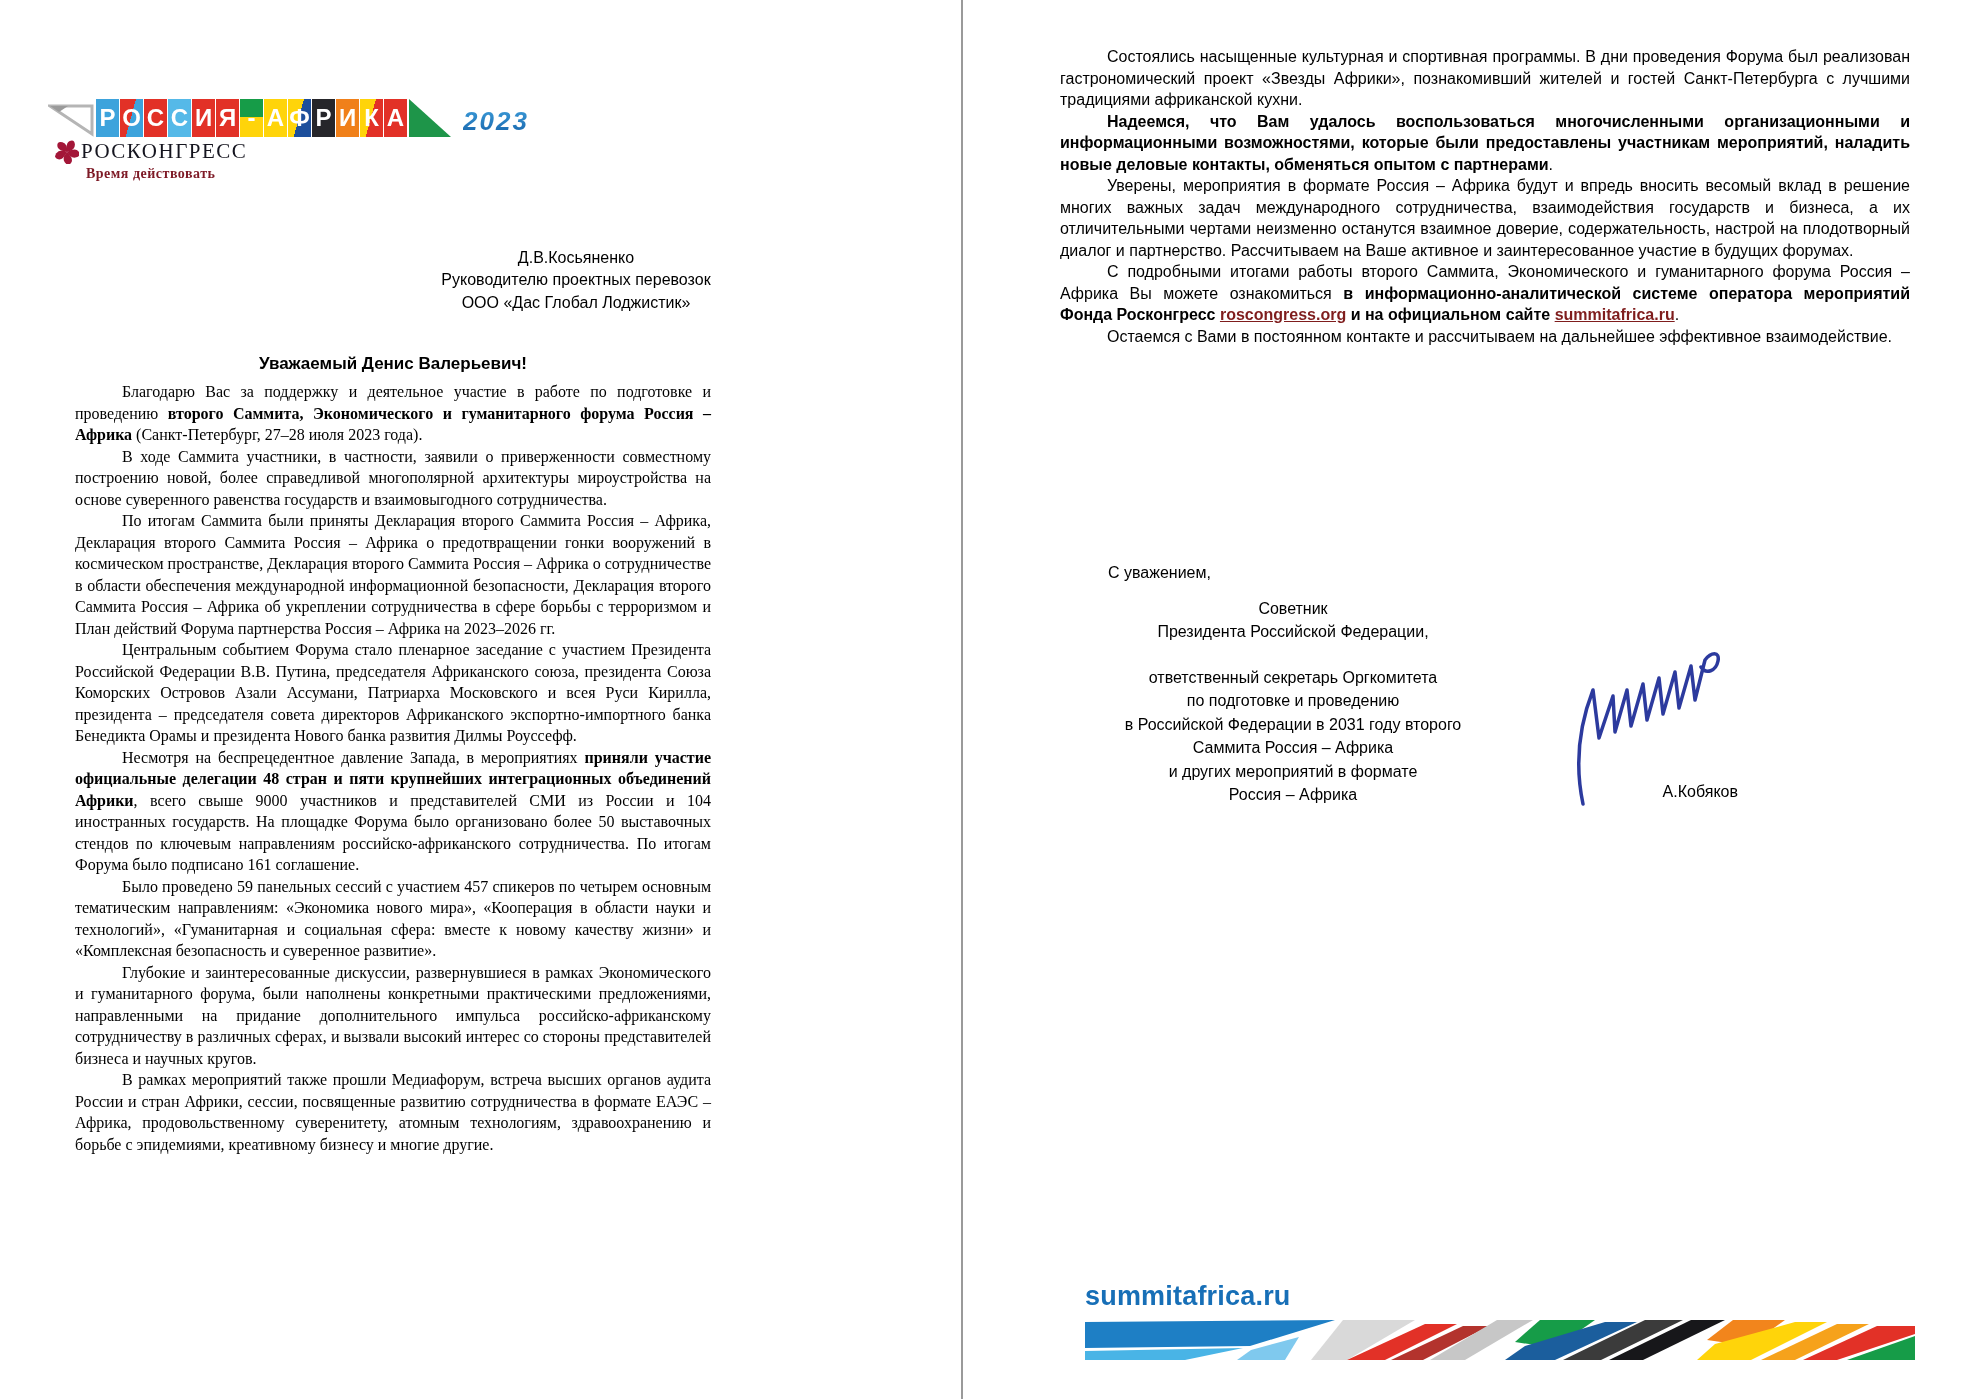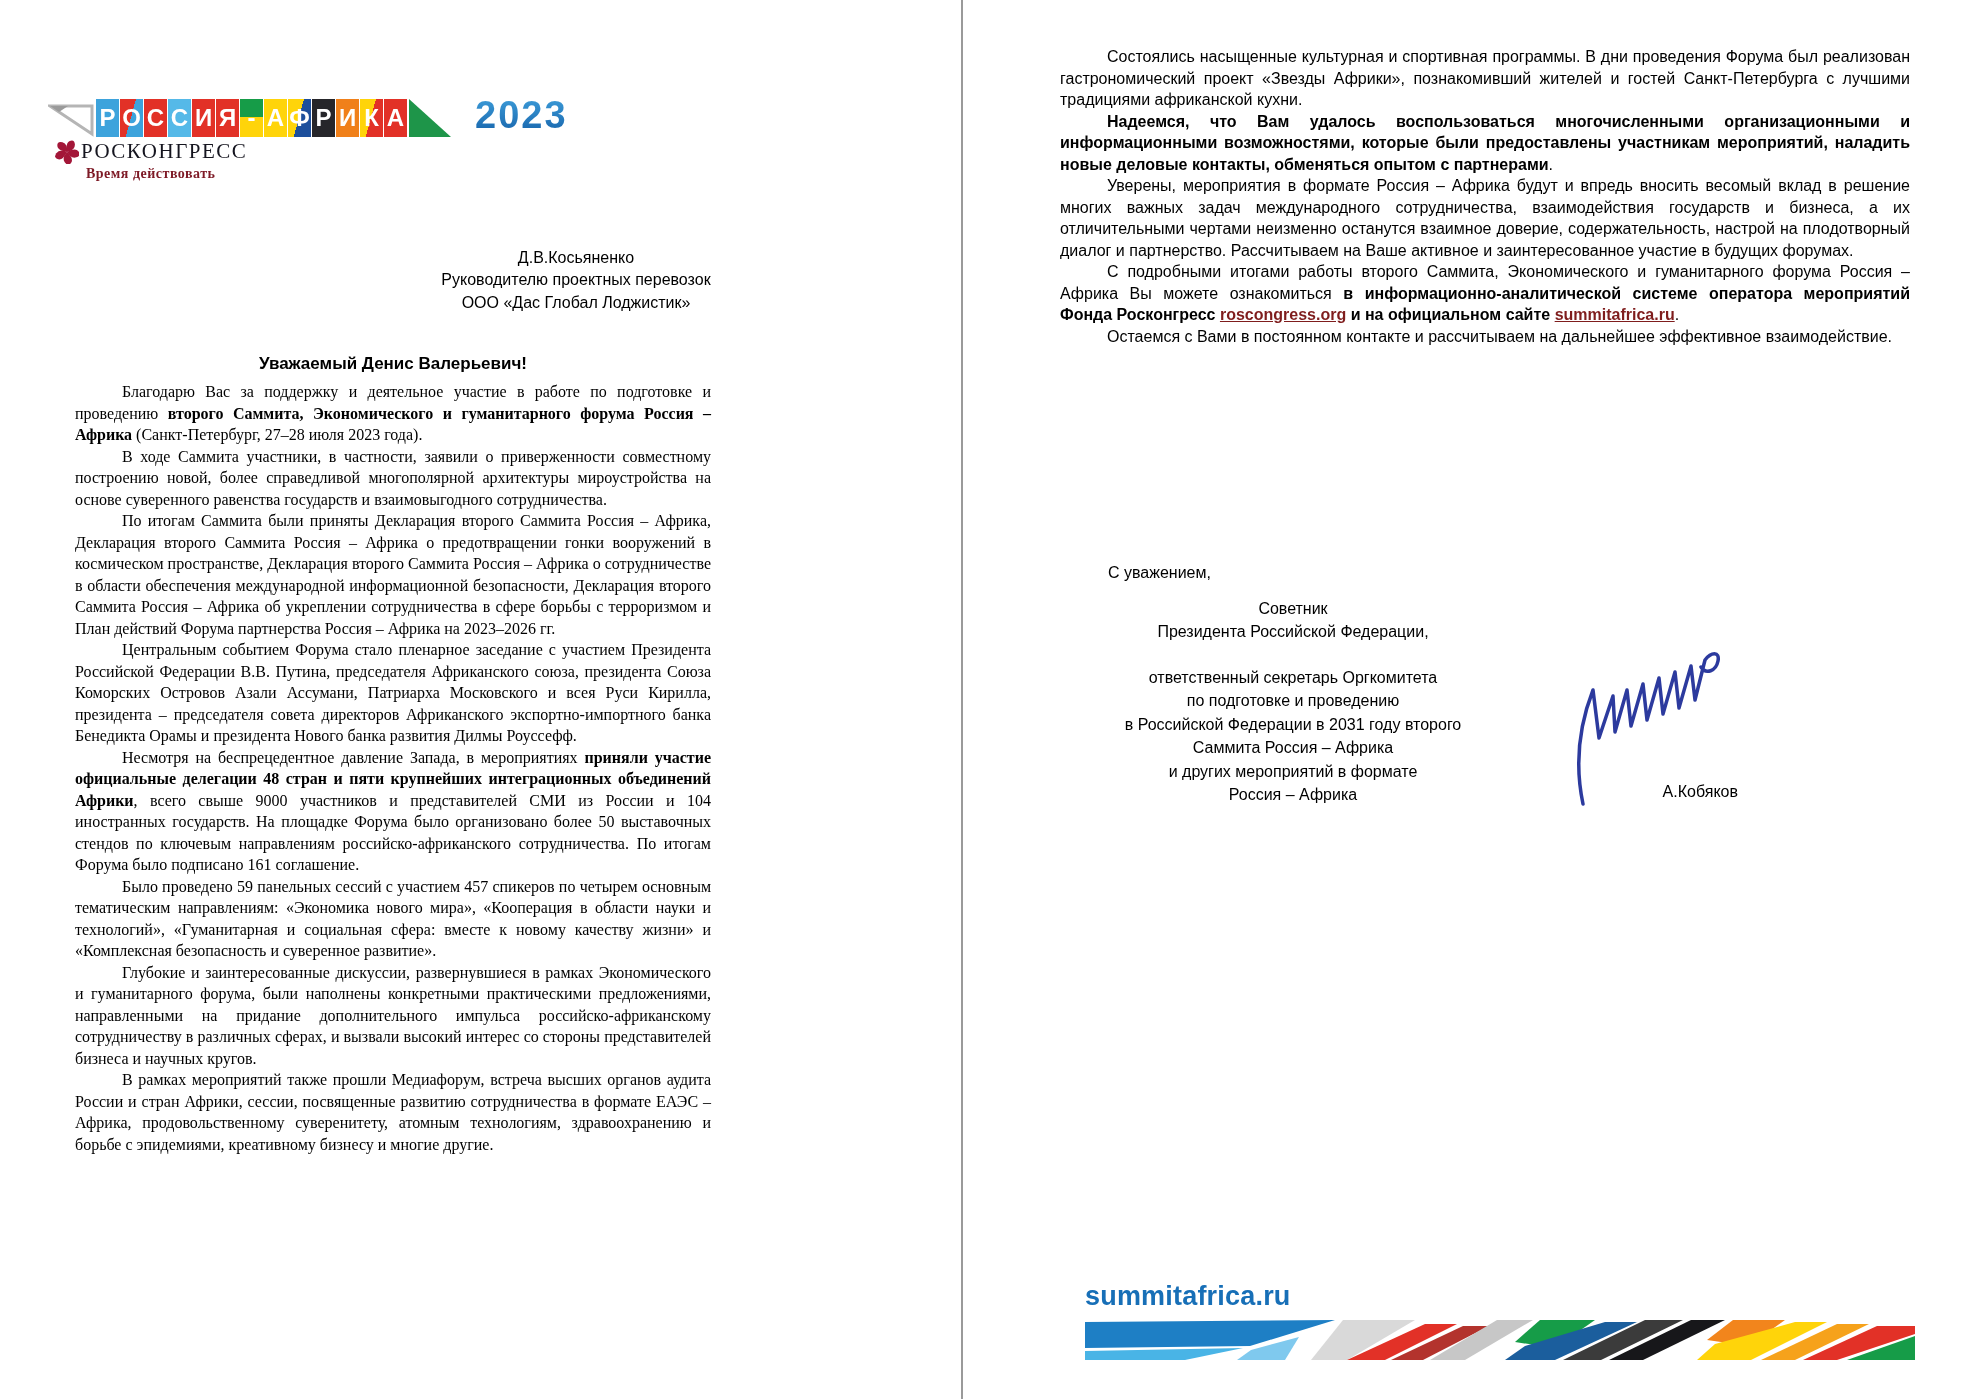--- a/index.html
+++ b/index.html
@@ -10,23 +10,23 @@
   #page2{left:963px;width:867px;}
   #divider{position:absolute;left:961px;top:0;width:2px;height:1399px;background:#9a9a9a;}
 
   
   #logo-row{position:absolute;left:48px;top:95px;height:42px;display:flex;align-items:flex-end;}
   .tile{display:inline-flex;align-items:center;justify-content:center;width:23px;height:38px;
         margin-right:1px;color:#fff;font-weight:bold;font-size:24px;line-height:1;}
   #lead-tri{margin-right:2px;}
   #green-tri{width:42px;height:38px;background:#1e9549;margin-left:1px;
              clip-path:polygon(0 0,100% 100%,0 100%);}
-  #logo-year{margin-left:24px;font-size:38px;font-weight:bold;letter-spacing:2px;
+  #logo-year{margin-left:12px;font-size:26px;font-weight:bold;letter-spacing:2px;
              color:#1e78c0;background:linear-gradient(#3fa0dc,#1460a8);
-             -webkit-background-clip:text;background-clip:text;-webkit-text-fill-color:transparent;}
+             -webkit-background-clip:text;background-clip:text;font-style:italic;-webkit-text-fill-color:transparent;}
   #roscongress-row{position:absolute;left:55px;top:139px;display:flex;align-items:center;}
   #roscongress-name{font-family:"Liberation Serif",serif;font-size:21px;letter-spacing:1.5px;
                     color:#15151f;margin-left:2px;}
   #roscongress-tagline{position:absolute;left:86px;top:166px;font-family:"Liberation Serif",serif;
                        font-size:14px;font-weight:bold;color:#7e1a26;letter-spacing:.5px;}
 
   
   .recipient{position:absolute;left:440px;top:247px;width:272px;text-align:center;
              font-size:16px;line-height:22.4px;}
   .salutation{position:absolute;left:75px;top:342px;width:636px;text-align:center;

